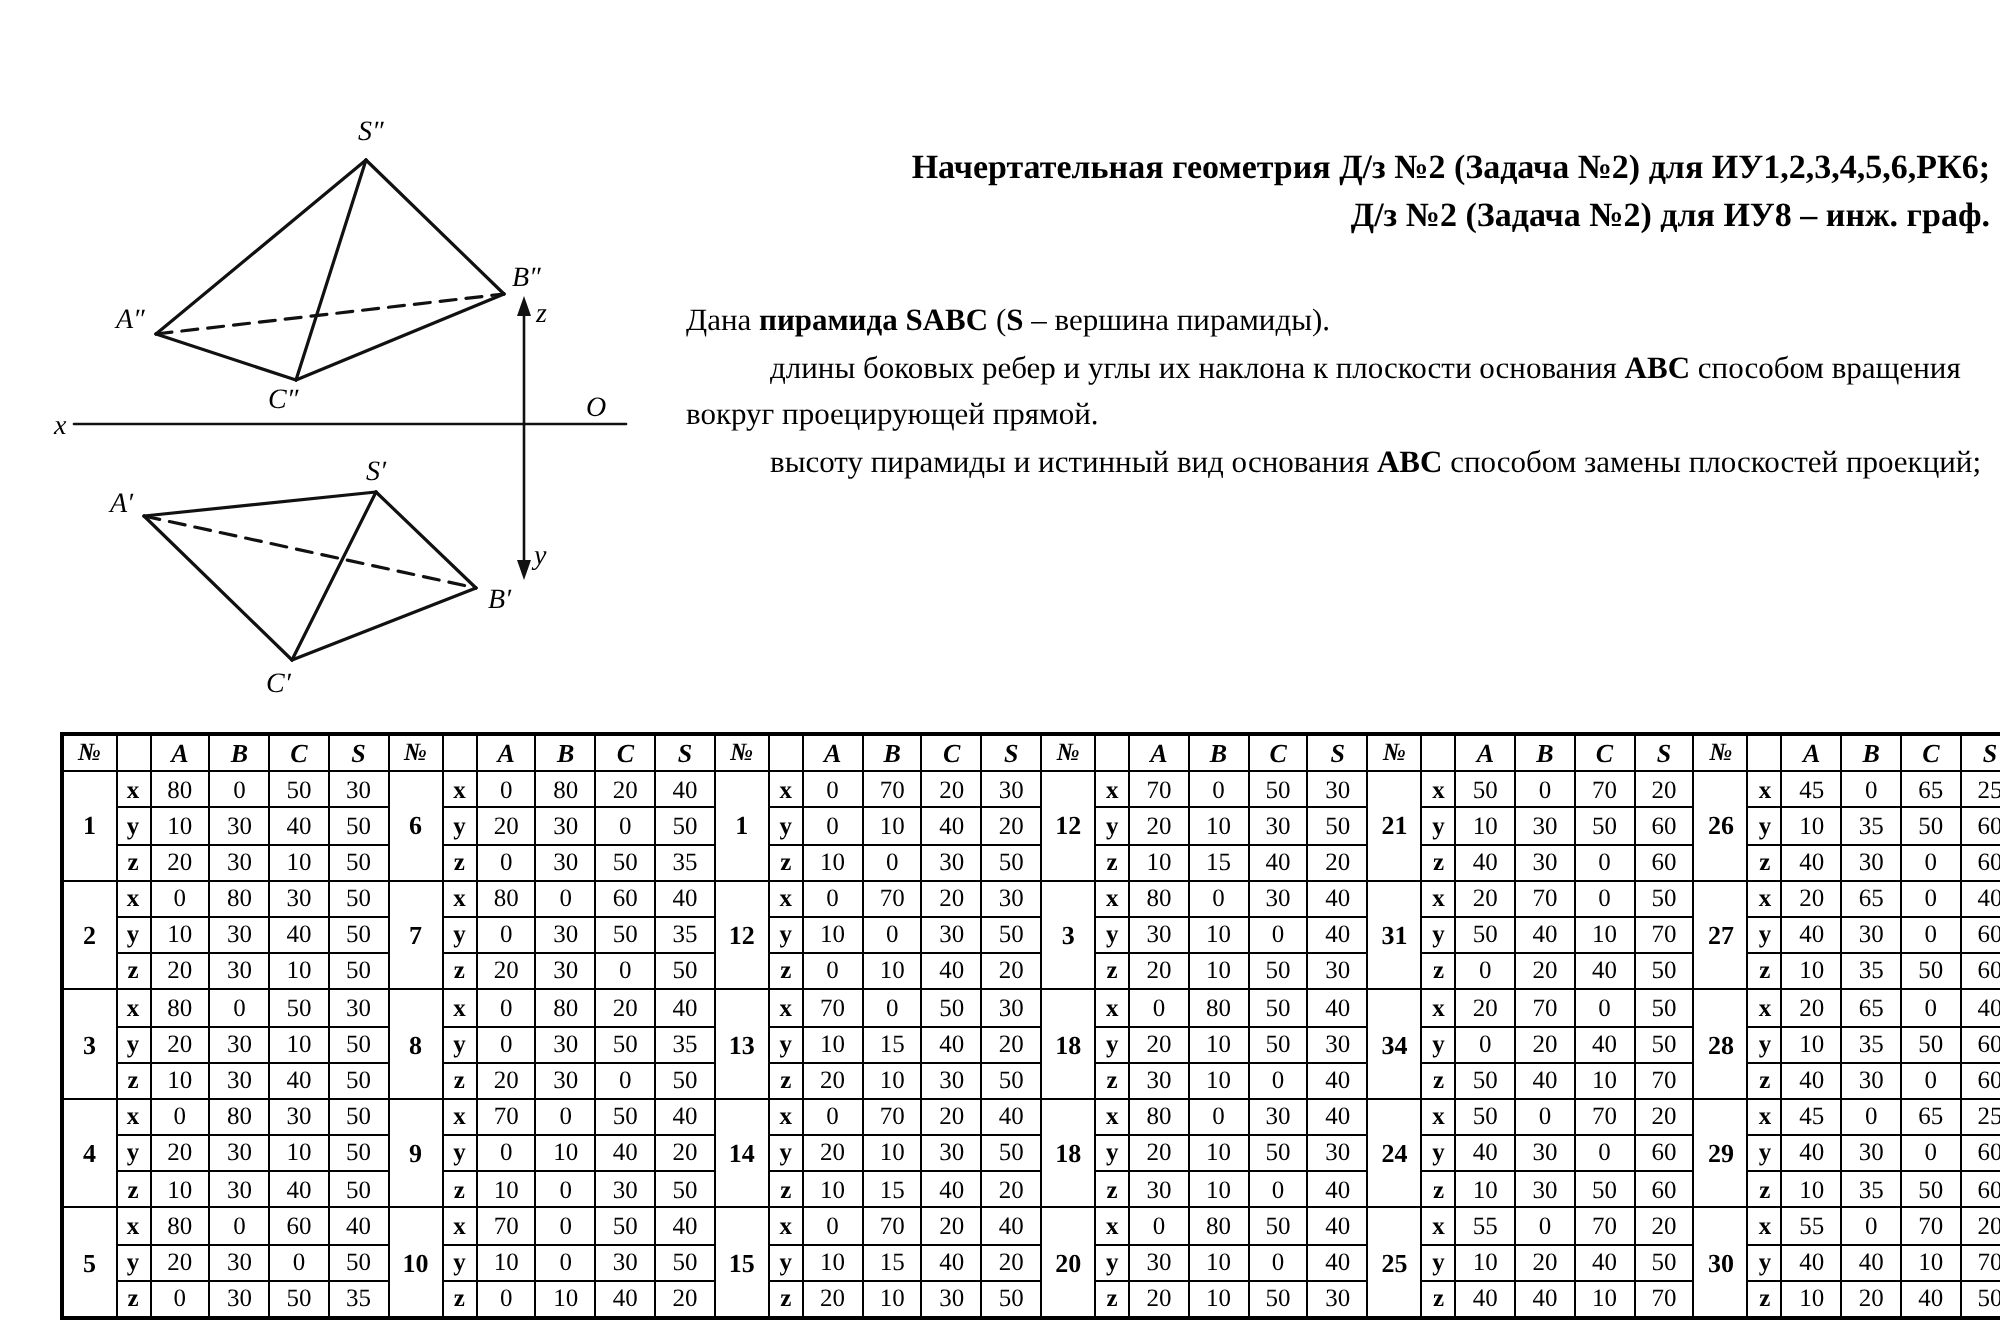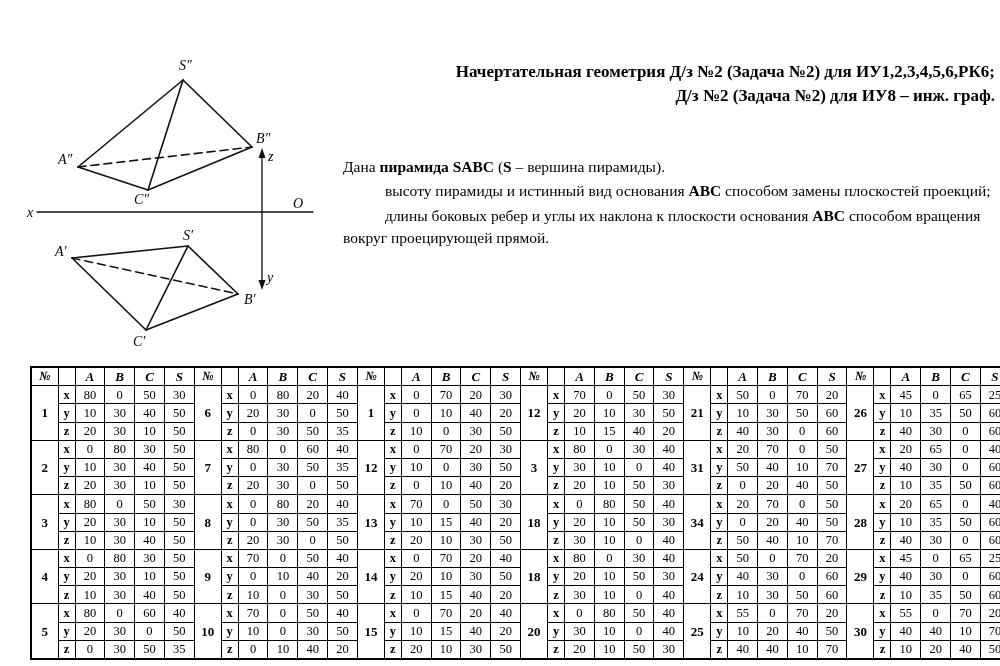--- a/index.html
+++ b/index.html
@@ -9,25 +9,25 @@
     font-family:"Liberation Serif", serif;
     color:#000;
     position:relative;
     overflow:hidden;
   }
   
   .figure-wrap{position:absolute;left:25px;top:42px;width:300px;height:320px;}
   .figure-wrap svg{display:block;}
   .fig-label{font-family:"Liberation Serif", serif;font-style:italic;font-size:14px;fill:#000;}
   
-  .textblock{position:absolute;left:343px;top:60px;width:652px;}
+  .textblock{position:absolute;left:343px;top:72px;width:652px;}
   .doc-title{font-weight:bold;font-size:17px;line-height:1.4;text-align:right;}
   .doc-title div{white-space:nowrap;}
   .para{font-size:15.5px;line-height:1.45;margin:0;}
-  .given{margin-top:48px;}
+  .given{margin-top:30px;}
   .determine{margin-top:26px;}
   .task{text-indent:42px;margin-top:2px;}
   
   .table-wrap{position:absolute;left:30px;top:366px;width:962px;}
   table.variants{
     border-collapse:collapse;
     table-layout:fixed;
     width:962px;
     font-size:12.5px;
   }
@@ -92,23 +92,23 @@
 
 <div class="textblock">
   <div class="doc-title">
     <div>Начертательная геометрия Д/з №2 (Задача №2) для ИУ1,2,3,4,5,6,РК6;</div>
     <div>Д/з №2 (Задача №2) для ИУ8 – инж. граф.</div>
   </div>
 
   <p class="para given"><span>Дана </span><b>пирамида SABC</b><span> (</span><b>S</b><span> – вершина пирамиды).</span></p>
 
 
+  <p class="para task"><span>длины боковых ребер и углы их наклона к плоскости основания </span><b>АВС</b><span> способом вращения вокруг проецирующей прямой.</span></p>
+
   <p class="para task"><span>высоту пирамиды и истинный вид основания </span><b>АВС</b><span> способом замены плоскостей проекций;</span></p>
-
-  <p class="para task"><span>длины боковых ребер и углы их наклона к плоскости основания </span><b>АВС</b><span> способом вращения вокруг проецирующей прямой.</span></p>
 </div>
 
 <div class="table-wrap">
   <table class="variants" id="vtable">
       <colgroup>
         <col style="width: 27px;">
         <col style="width: 17px;">
         <col style="width: 29.8px;">
         <col style="width: 29.8px;">
         <col style="width: 29.8px;">

